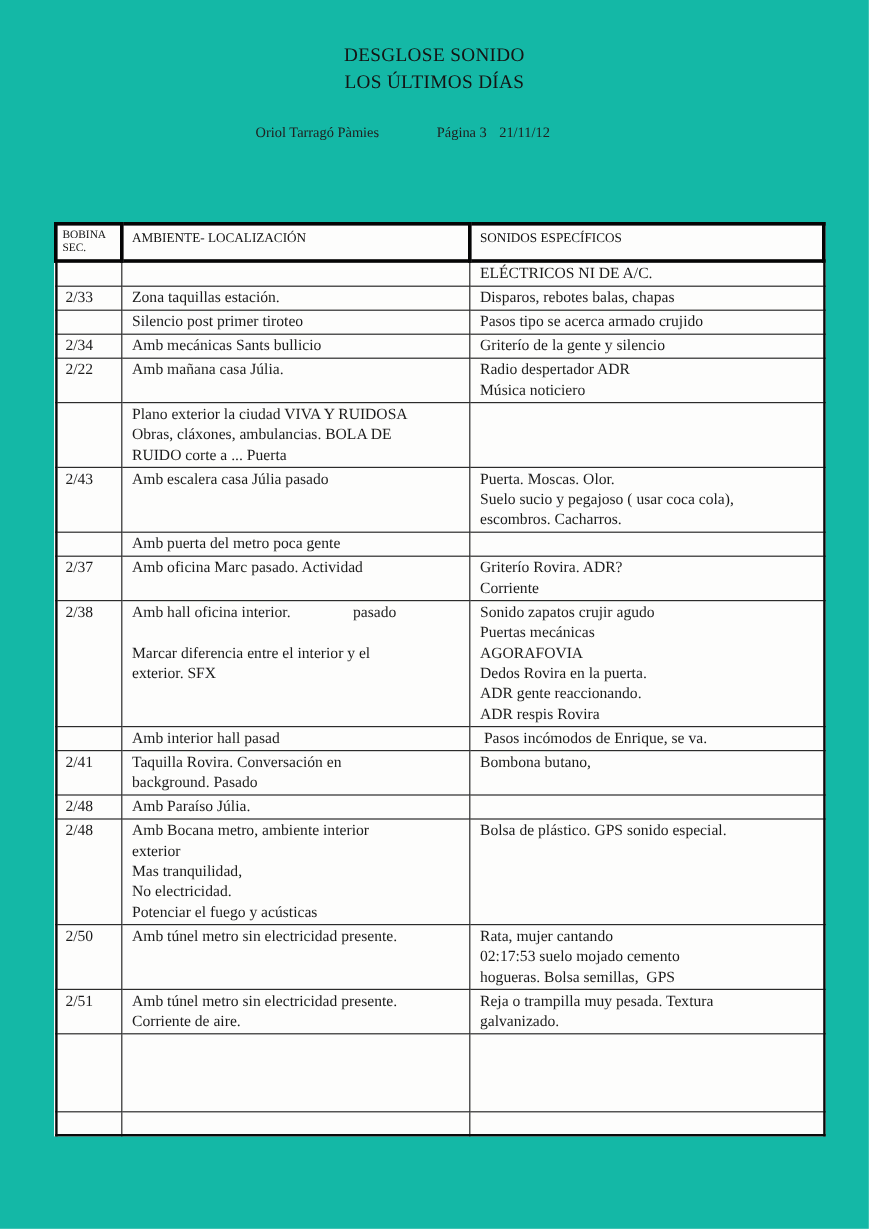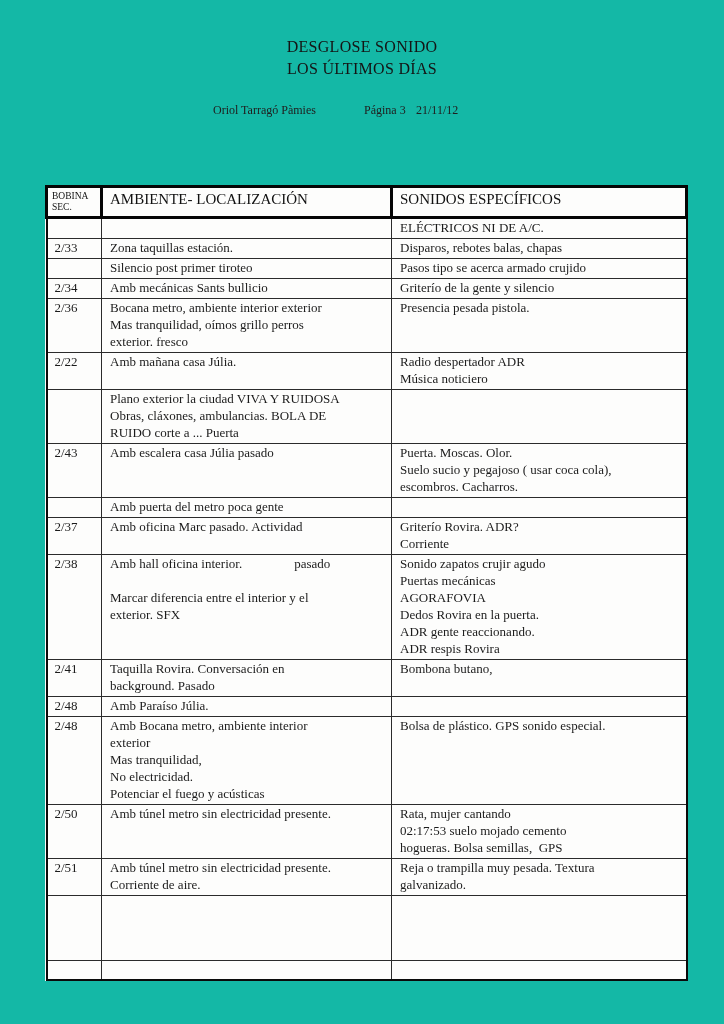--- a/index.html
+++ b/index.html
@@ -45,21 +45,21 @@
     margin-top:32px;
   }
   col.c1{width:55px;}
   col.c2{width:290px;}
   col.c3{width:295px;}
   th{
     border:3px solid #050505;
     font-weight:normal;
     text-align:left;
     vertical-align:top;
-    font-size:15px;
+    font-size:11px;
     line-height:16px;
     padding:3px 7px 4px;
     white-space:pre-wrap;
     color:#111;
   }
   th.bobina{
     font-size:9.5px;
     line-height:11px;
     padding:3px 4px;
   }
@@ -124,27 +124,20 @@
           <td class="bobina"></td>
           <td>Silencio post primer tiroteo</td>
           <td>Pasos tipo se acerca armado crujido</td>
         </tr>
         <tr>
           <td class="bobina">2/34</td>
           <td>Amb mecánicas Sants bullicio</td>
           <td>Griterío de la gente y silencio</td>
         </tr>
         <tr>
-          <td class="bobina">2/36</td>
-          <td>Bocana metro, ambiente interior exterior
-Mas tranquilidad, oímos grillo perros
-exterior. fresco</td>
-          <td>Presencia pesada pistola.</td>
-        </tr>
-        <tr>
           <td class="bobina">2/22</td>
           <td>Amb mañana casa Júlia.</td>
           <td>Radio despertador ADR
 Música noticiero</td>
         </tr>
         <tr>
           <td class="bobina"></td>
           <td>Plano exterior la ciudad VIVA Y RUIDOSA
 Obras, cláxones, ambulancias. BOLA DE
 RUIDO corte a ... Puerta</td>
@@ -175,20 +168,25 @@
 Marcar diferencia entre el interior y el
 exterior. SFX</td>
           <td>Sonido zapatos crujir agudo
 Puertas mecánicas
 AGORAFOVIA
 Dedos Rovira en la puerta.
 ADR gente reaccionando.
 ADR respis Rovira</td>
         </tr>
         <tr>
+          <td class="bobina"></td>
+          <td>Amb interior hall pasad</td>
+          <td> Pasos incómodos de Enrique, se va.</td>
+        </tr>
+        <tr>
           <td class="bobina">2/41</td>
           <td>Taquilla Rovira. Conversación en
 background. Pasado</td>
           <td>Bombona butano,</td>
         </tr>
         <tr>
           <td class="bobina">2/48</td>
           <td>Amb Paraíso Júlia.</td>
           <td></td>
         </tr>

